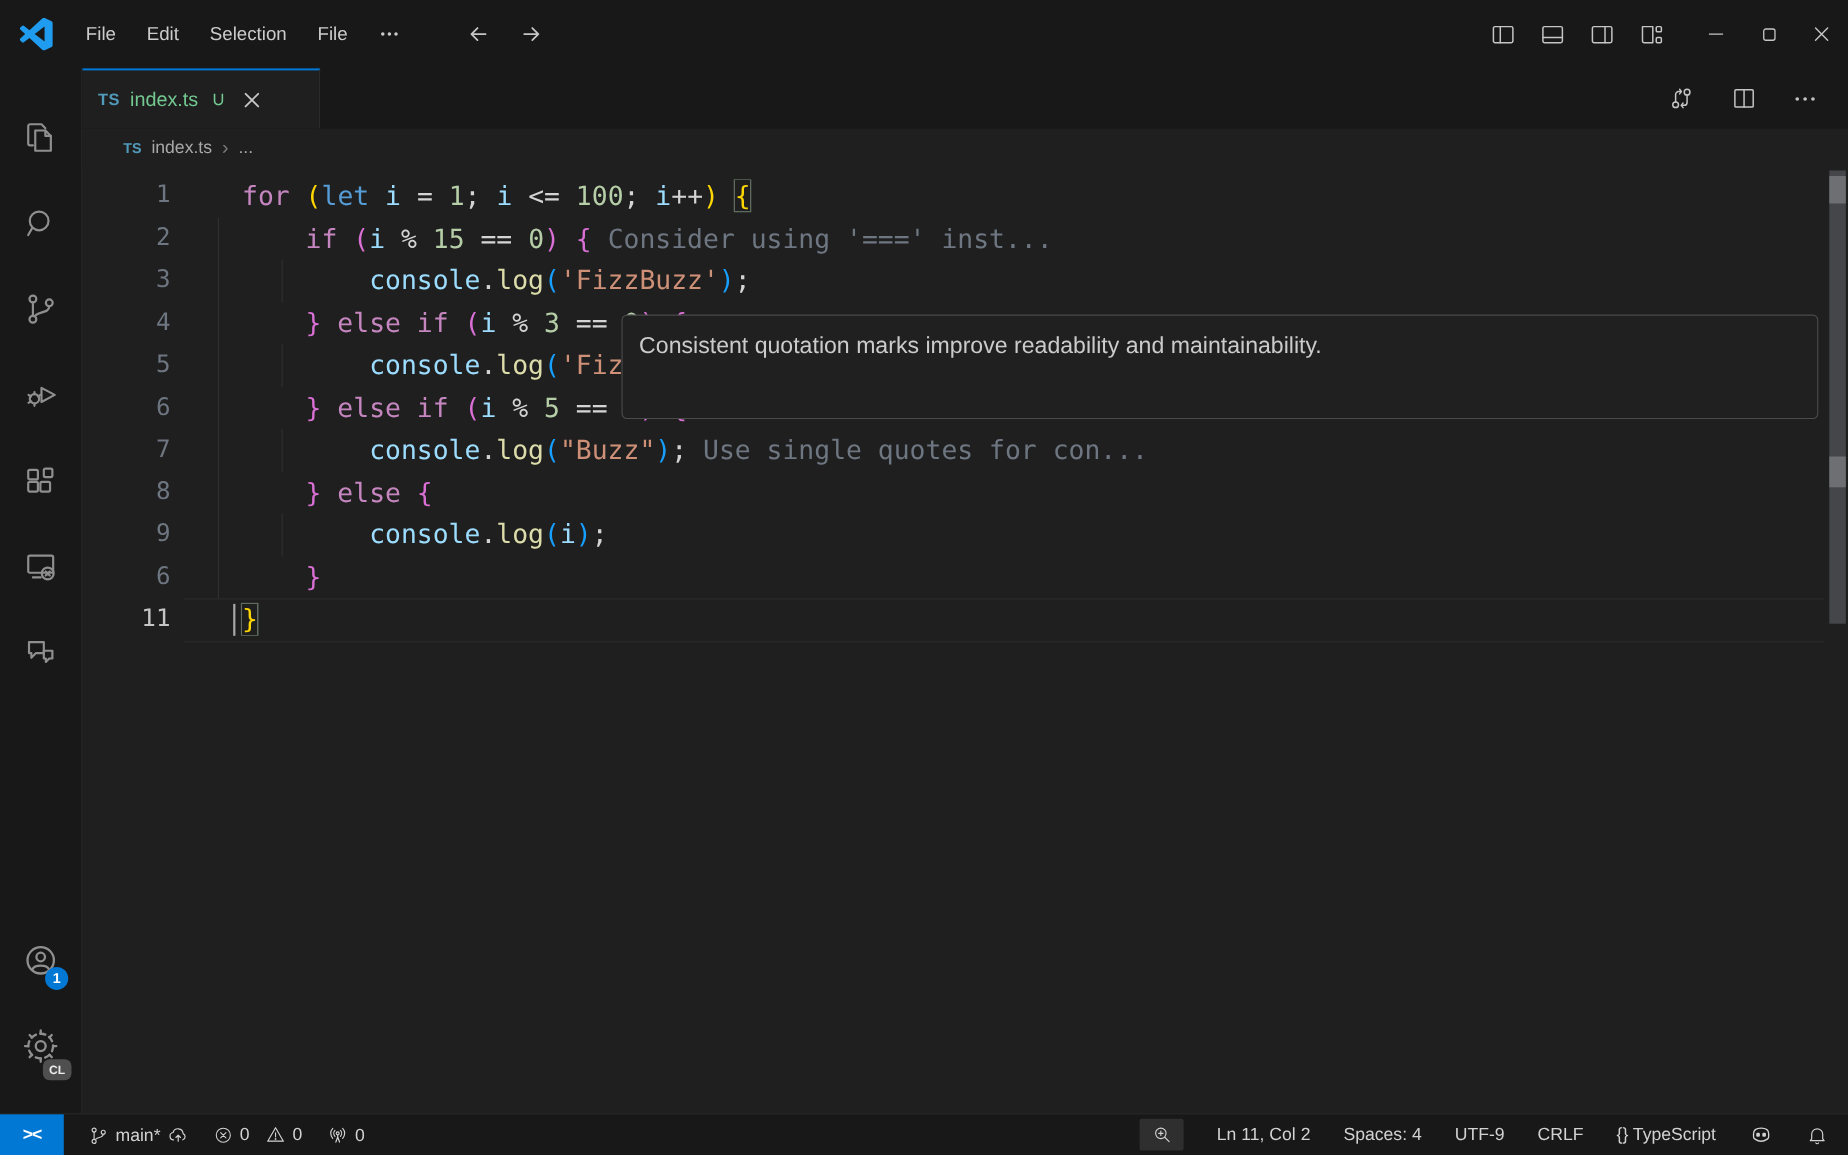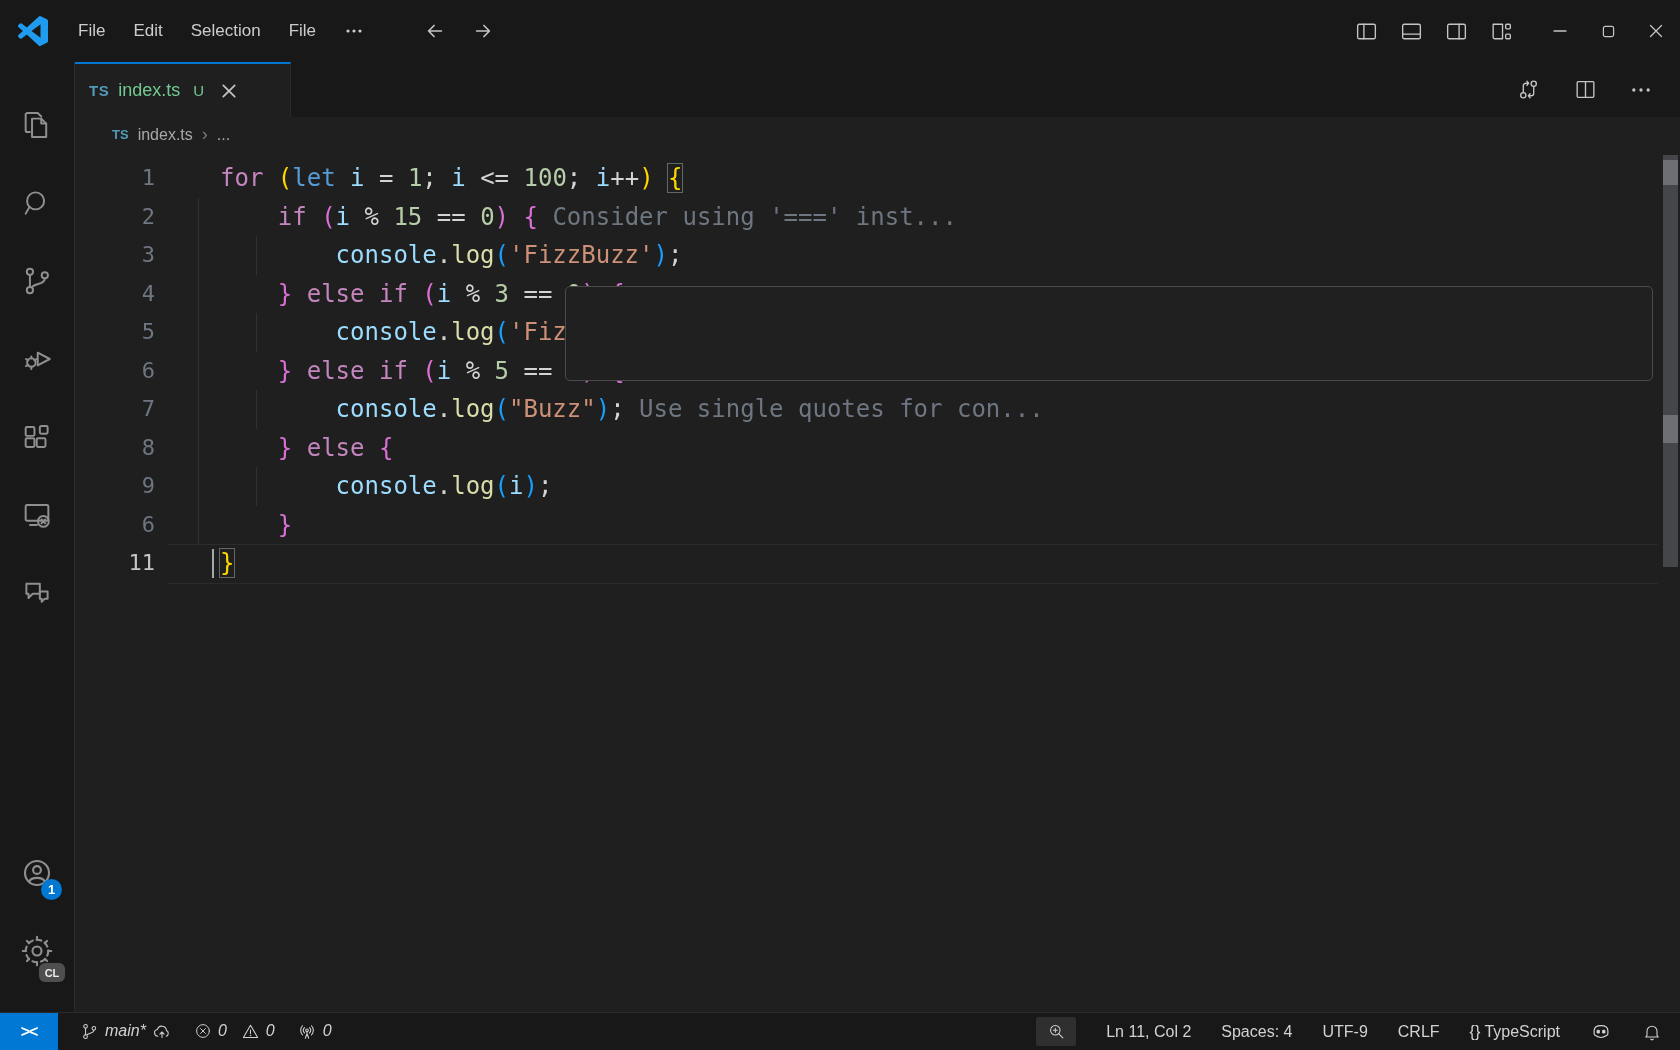--- a/index.html
+++ b/index.html
@@ -74,21 +74,21 @@
 
   
   .scrollbar { position:absolute; right:2px; top:3px; width:15px; height:412px; background:#45464a; }
   .sb-mark { position:absolute; left:0; width:15px; background:#6e6f73; }
 
   
   .statusbar { height:38px; background:#181818; border-top:1px solid #2b2b2b; display:flex;
                align-items:center; font-size:16px; color:#d2d2d2; }
   .sb-remote { width:58px; height:100%; background:#0078d4; color:#fff; display:flex; align-items:center;
                justify-content:center; font-weight:bold; font-size:16px; letter-spacing:-1px; }
-  .sb-item { display:flex; align-items:flex-start; gap:6px; margin-left:22px;font-style:italic; }
+  .sb-item { display:flex; align-items:flex-end; gap:6px; margin-left:22px; }
   .sb-right { margin-left:auto; display:flex; align-items:center; gap:30px; padding-right:18px; }
   .sb-zoom { background:#2f2f30; width:40px; height:29px; display:flex; align-items:center;
              justify-content:center; border-radius:2px; }
   .icon-stroke { stroke:#8f8f8f; fill:none; stroke-width:1.4; stroke-linecap:round; stroke-linejoin:round; }
   .icon-ui { stroke:#c5c5c5; fill:none; stroke-width:1.3; stroke-linecap:round; stroke-linejoin:round; }
   .icon-sb { stroke:#d2d2d2; fill:none; stroke-width:1.3; stroke-linecap:round; stroke-linejoin:round; }
 </style>
 </head>
 <body>
 
@@ -311,20 +311,21 @@
           <div class="ln">7</div>
           <div class="ln">8</div>
           <div class="ln">9</div>
           <div class="ln">6</div>
           <div class="ln active">11</div>
         </div>
       <div class="lines" id="lines"><div class="code-line"><span style="color: var(--c-kw);">for</span><span style="color: var(--c-fg);"> </span><span style="color: var(--c-b1);">(</span><span style="color: var(--c-kw2);">let</span><span style="color: var(--c-fg);"> </span><span style="color: var(--c-vr);">i</span><span style="color: var(--c-fg);"> = </span><span style="color: var(--c-nm);">1</span><span style="color: var(--c-fg);">; </span><span style="color: var(--c-vr);">i</span><span style="color: var(--c-fg);"> &lt;= </span><span style="color: var(--c-nm);">100</span><span style="color: var(--c-fg);">; </span><span style="color: var(--c-vr);">i</span><span style="color: var(--c-fg);">++</span><span style="color: var(--c-b1);">)</span><span style="color: var(--c-fg);"> </span><span class="bracket-match" style="color: var(--c-b1);">{</span></div><div class="code-line"><span style="color: var(--c-fg);">    </span><span style="color: var(--c-kw);">if</span><span style="color: var(--c-fg);"> </span><span style="color: var(--c-b2);">(</span><span style="color: var(--c-vr);">i</span><span style="color: var(--c-fg);"> % </span><span style="color: var(--c-nm);">15</span><span style="color: var(--c-fg);"> == </span><span style="color: var(--c-nm);">0</span><span style="color: var(--c-b2);">)</span><span style="color: var(--c-fg);"> </span><span style="color: var(--c-b2);">{</span><span style="color: var(--c-gh);"> Consider using '===' inst...</span></div><div class="code-line"><span style="color: var(--c-fg);">        </span><span style="color: var(--c-vr);">console</span><span style="color: var(--c-fg);">.</span><span style="color: var(--c-fn);">log</span><span style="color: var(--c-b3);">(</span><span style="color: var(--c-st);">'FizzBuzz'</span><span style="color: var(--c-b3);">)</span><span style="color: var(--c-fg);">;</span></div><div class="code-line"><span style="color: var(--c-fg);">    </span><span style="color: var(--c-b2);">}</span><span style="color: var(--c-fg);"> </span><span style="color: var(--c-kw);">else</span><span style="color: var(--c-fg);"> </span><span style="color: var(--c-kw);">if</span><span style="color: var(--c-fg);"> </span><span style="color: var(--c-b2);">(</span><span style="color: var(--c-vr);">i</span><span style="color: var(--c-fg);"> % </span><span style="color: var(--c-nm);">3</span><span style="color: var(--c-fg);"> == </span><span style="color: var(--c-nm);">0</span><span style="color: var(--c-b2);">)</span><span style="color: var(--c-fg);"> </span><span style="color: var(--c-b2);">{</span></div><div class="code-line"><span style="color: var(--c-fg);">        </span><span style="color: var(--c-vr);">console</span><span style="color: var(--c-fg);">.</span><span style="color: var(--c-fn);">log</span><span style="color: var(--c-b3);">(</span><span style="color: var(--c-st);">'Fizz'</span><span style="color: var(--c-b3);">)</span><span style="color: var(--c-fg);">;</span></div><div class="code-line"><span style="color: var(--c-fg);">    </span><span style="color: var(--c-b2);">}</span><span style="color: var(--c-fg);"> </span><span style="color: var(--c-kw);">else</span><span style="color: var(--c-fg);"> </span><span style="color: var(--c-kw);">if</span><span style="color: var(--c-fg);"> </span><span style="color: var(--c-b2);">(</span><span style="color: var(--c-vr);">i</span><span style="color: var(--c-fg);"> % </span><span style="color: var(--c-nm);">5</span><span style="color: var(--c-fg);"> == </span><span style="color: var(--c-nm);">0</span><span style="color: var(--c-b2);">)</span><span style="color: var(--c-fg);"> </span><span style="color: var(--c-b2);">{</span></div><div class="code-line"><span style="color: var(--c-fg);">        </span><span style="color: var(--c-vr);">console</span><span style="color: var(--c-fg);">.</span><span style="color: var(--c-fn);">log</span><span style="color: var(--c-b3);">(</span><span style="color: var(--c-st);">"Buzz"</span><span style="color: var(--c-b3);">)</span><span style="color: var(--c-fg);">;</span><span style="color: var(--c-gh);"> Use single quotes for con...</span></div><div class="code-line"><span style="color: var(--c-fg);">    </span><span style="color: var(--c-b2);">}</span><span style="color: var(--c-fg);"> </span><span style="color: var(--c-kw);">else</span><span style="color: var(--c-fg);"> </span><span style="color: var(--c-b2);">{</span></div><div class="code-line"><span style="color: var(--c-fg);">        </span><span style="color: var(--c-vr);">console</span><span style="color: var(--c-fg);">.</span><span style="color: var(--c-fn);">log</span><span style="color: var(--c-b3);">(</span><span style="color: var(--c-vr);">i</span><span style="color: var(--c-b3);">)</span><span style="color: var(--c-fg);">;</span></div><div class="code-line"><span style="color: var(--c-fg);">    </span><span style="color: var(--c-b2);">}</span></div><div class="code-line"><span class="bracket-match" style="color: var(--c-b1);">}</span></div></div>
       <div class="cursor"></div>
 
       <div class="hover-tip">
+        <div>Consistent quotation marks improve readability and maintainability.</div>
       </div>
 
       <div class="scrollbar">
         <div class="sb-mark" style="top:5px; height:25px;"></div>
         <div class="sb-mark" style="top:260px; height:28px;"></div>
       </div>
     </div>
   </div>
 </div>
 

